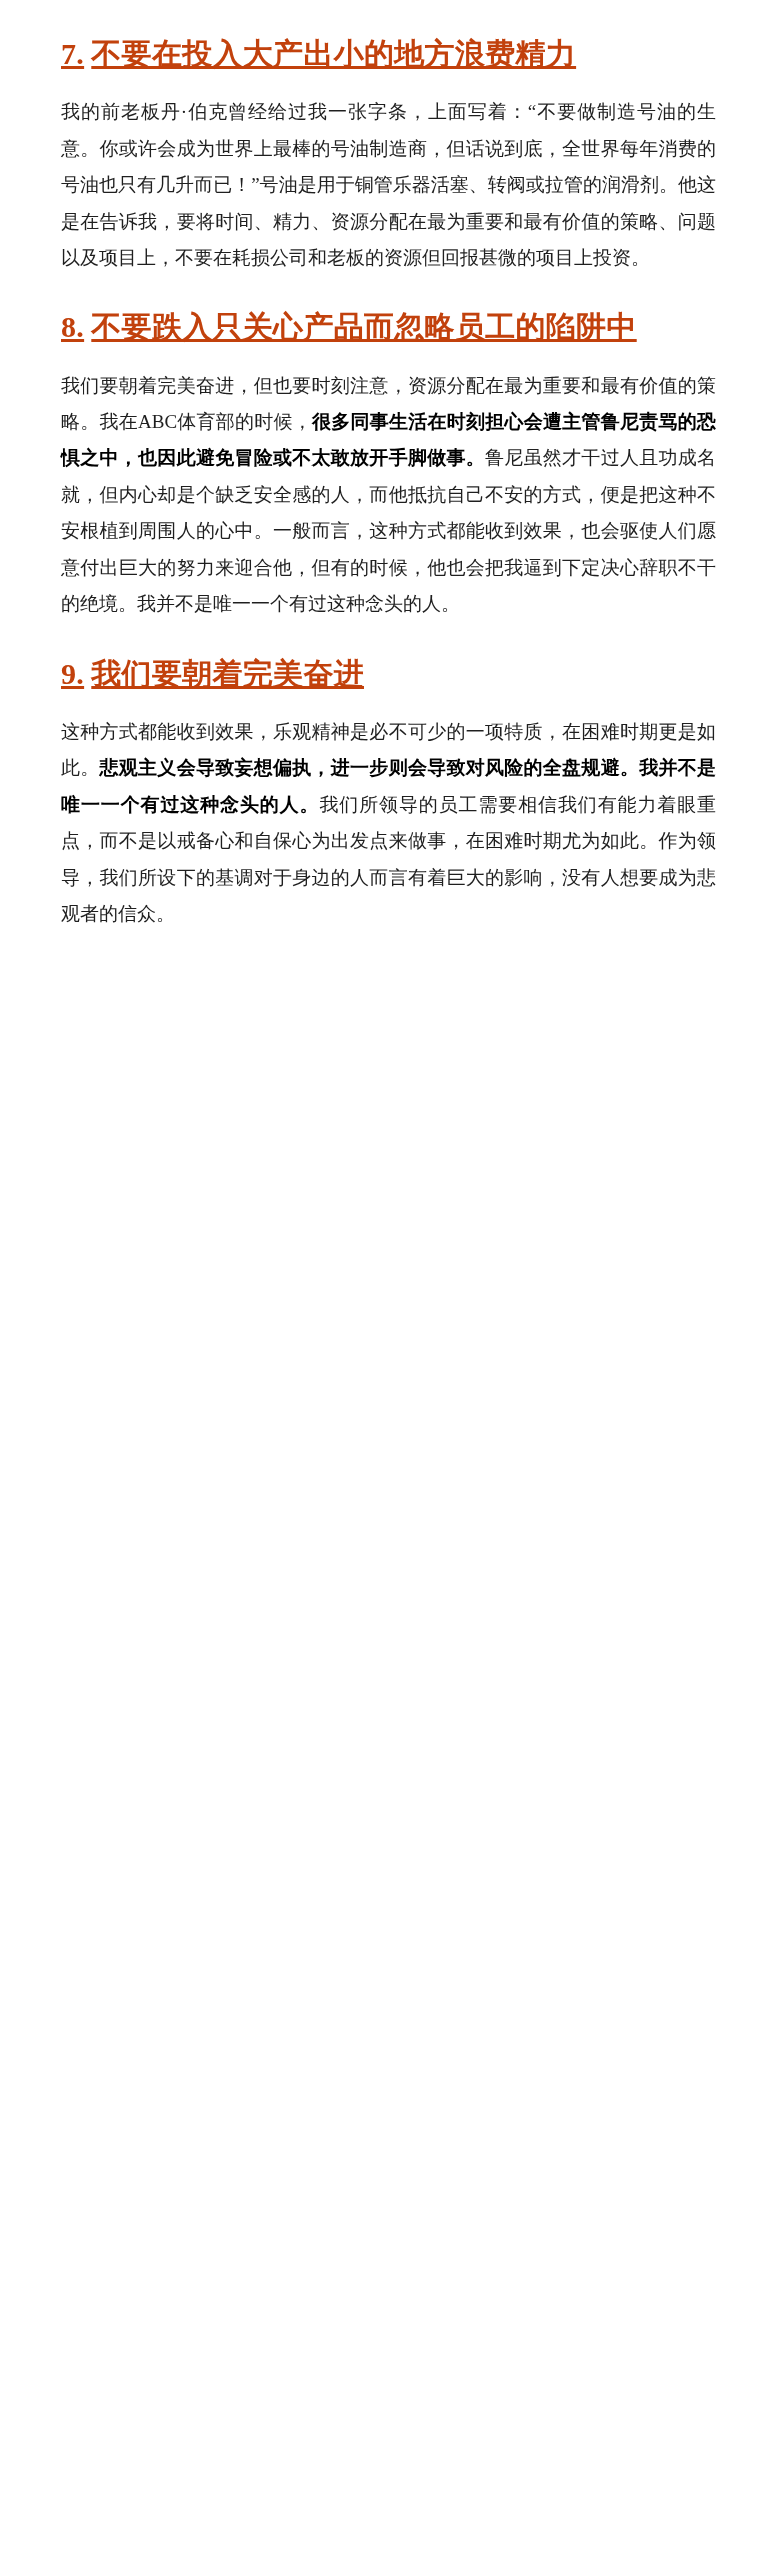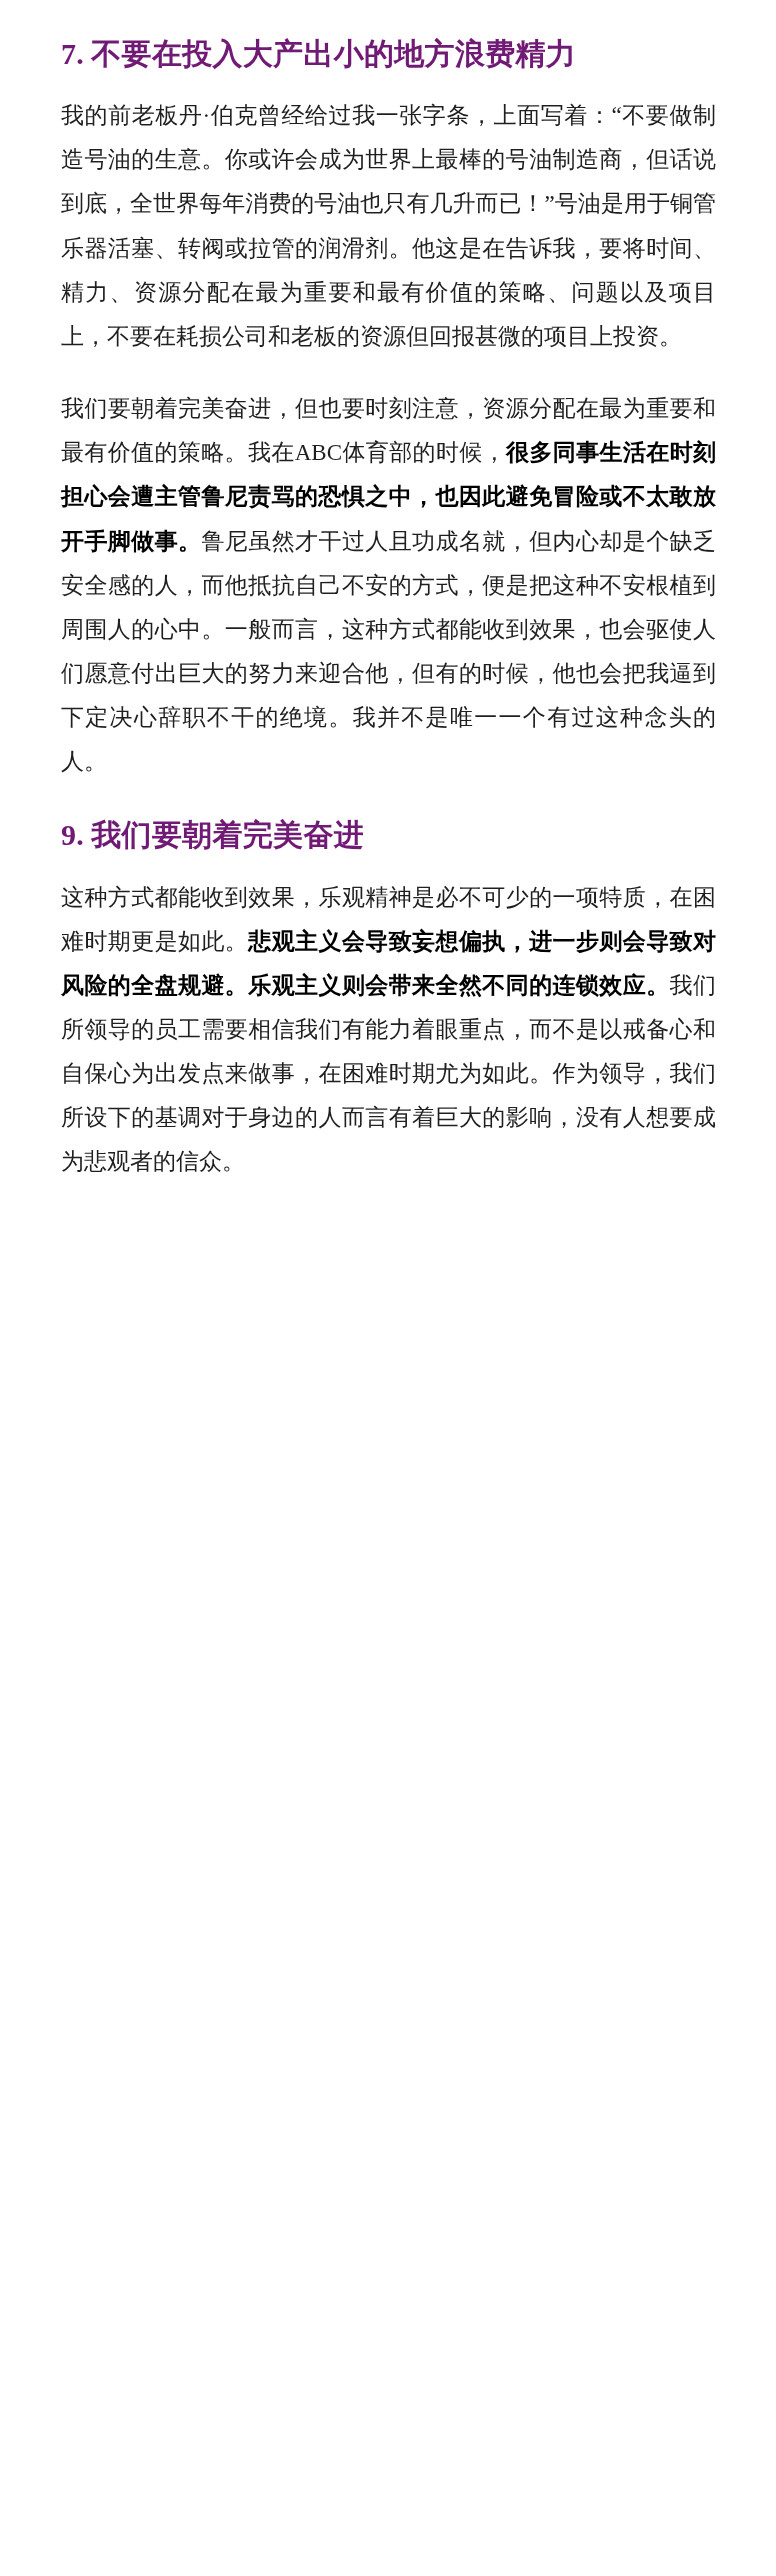--- a/index.html
+++ b/index.html
@@ -21,30 +21,31 @@
   .section {
     margin: 0 0 15.5px 0;
   }
   h2.heading {
     font-family: "Liberation Serif", "DejaVu Serif", serif;
     font-weight: bold;
     font-size: 30px;
     line-height: 1.52;
     letter-spacing: 0.3px;
     margin: 0 0 17.5px 0;
-    color: #701a75;
+    color: #c2410c;
     text-align: justify;
     text-justify: inter-ideograph;
+    text-decoration: underline;
   }
   h2.heading .num {
     margin-right: 7.2px;
   }
   p.body {
     font-family: "Liberation Serif", "DejaVu Serif", serif;
-    font-size: 23px;
+    font-size: 19px;
     line-height: 1.92;
     margin: 0;
     color: #1f1f1f;
     text-align: justify;
     text-justify: inter-ideograph;
     text-indent: 0;
   }
   p.body b, p.body strong {
     font-weight: bold;
     color: #000000;
@@ -61,28 +62,31 @@
   <div class="section">
     <h2 class="heading">
       <span class="num">7.</span><span>不要在投入大产出小的地方浪费精力</span>
     </h2>
     <p class="body">
       <span>我的前老板丹·伯克曾经给过我一张字条，上面写着：“不要做制造号油的生意。你或许会成为世界上最棒的号油制造商，但话说到底，全世界每年消费的号油也只有几升而已！”号油是用于铜管乐器活塞、转阀或拉管的润滑剂。他这是在告诉我，要将时间、精力、资源分配在最为重要和最有价值的策略、问题以及项目上，不要在耗损公司和老板的资源但回报甚微的项目上投资。</span>
     </p>
   </div>
 
   <div class="section">
+    <h2 class="heading">
+      <span class="num">8.</span><span>不要跌入只关心产品而忽略员工的陷阱中</span>
+    </h2>
     <p class="body">
       <span>我们要朝着完美奋进，但也要时刻注意，资源分配在最为重要和最有价值的策略。我在ABC体育部的时候，</span><b>很多同事生活在时刻担心会遭主管鲁尼责骂的恐惧之中，也因此避免冒险或不太敢放开手脚做事。</b><span>鲁尼虽然才干过人且功成名就，但内心却是个缺乏安全感的人，而他抵抗自己不安的方式，便是把这种不安根植到周围人的心中。一般而言，这种方式都能收到效果，也会驱使人们愿意付出巨大的努力来迎合他，但有的时候，他也会把我逼到下定决心辞职不干的绝境。我并不是唯一一个有过这种念头的人。</span>
     </p>
   </div>
 
   <div class="section">
     <h2 class="heading">
       <span class="num">9.</span><span>我们要朝着完美奋进</span>
     </h2>
     <p class="body">
-      <span>这种方式都能收到效果，乐观精神是必不可少的一项特质，在困难时期更是如此。</span><b>悲观主义会导致妄想偏执，进一步则会导致对风险的全盘规避。乐观主义则会带来全然不同的连锁效应。</b><span>我们所领导的员工需要相信我们有能力着眼重点，而不是以戒备心和自保心为出发点来做事，在困难时期尤为如此。作为领导，我们所设下的基调对于身边的人而言有着巨大的影响，没有人想要成为悲观者的信众。</span>
+      <span>这种方式都能收到效果，乐观精神是必不可少的一项特质，在困难时期更是如此。</span><b>悲观主义会导致妄想偏执，进一步则会导致对风险的全盘规避。我并不是唯一一个有过这种念头的人。</b><span>我们所领导的员工需要相信我们有能力着眼重点，而不是以戒备心和自保心为出发点来做事，在困难时期尤为如此。作为领导，我们所设下的基调对于身边的人而言有着巨大的影响，没有人想要成为悲观者的信众。</span>
     </p>
   </div>
 
 </div>
 
 
 </body></html>

